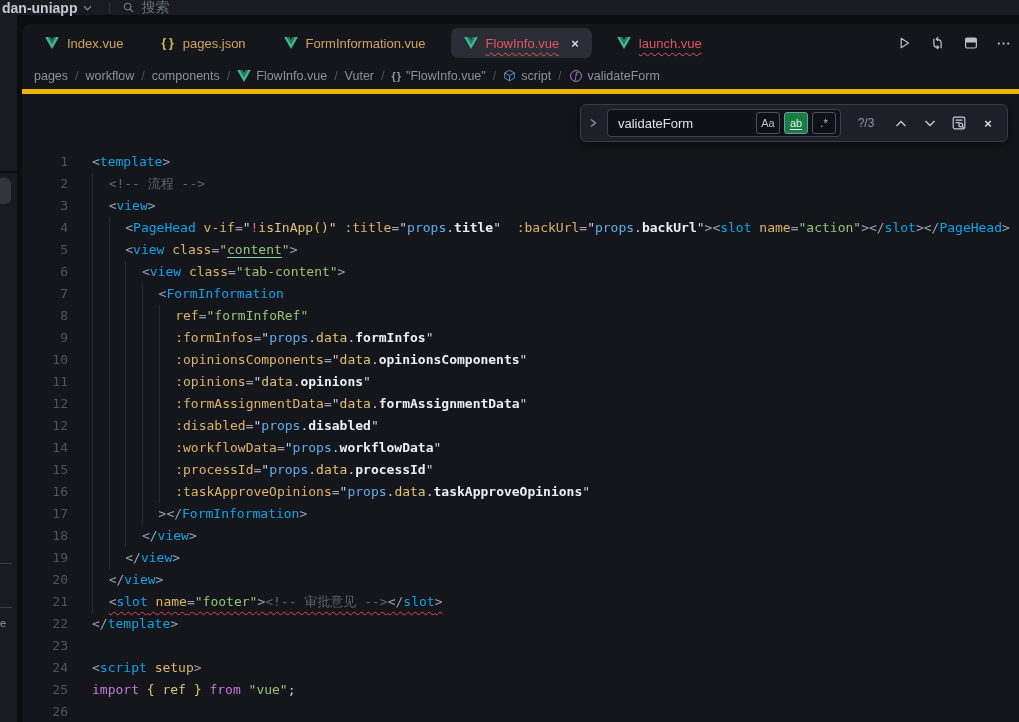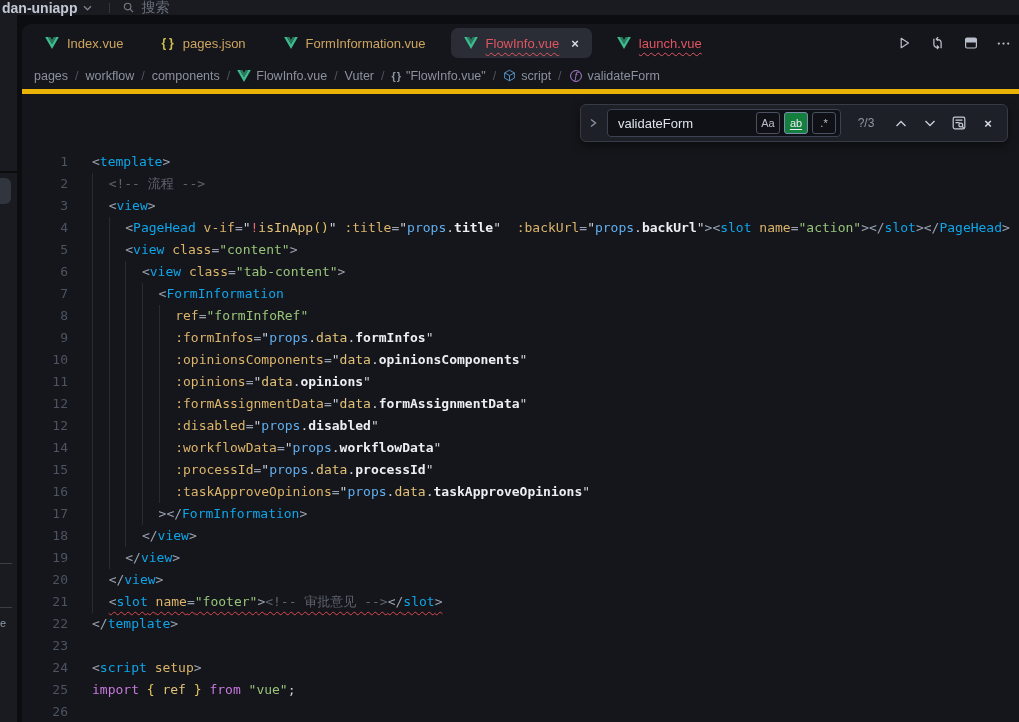--- a/index.html
+++ b/index.html
@@ -48,21 +48,21 @@
   .cl{display:flex;height:22px;line-height:22px}
   .ln{width:46px;flex:none;text-align:right;color:#4c5462;user-select:none}
   .lc{margin-left:24px;white-space:pre}
   .ig{display:inline-block;width:2ch;height:22px;vertical-align:top;border-left:1px solid #272b33}
   .err-line{text-decoration:underline wavy #d8494f;text-decoration-thickness:1px;text-underline-offset:5px}
   .dim{opacity:.72}
   .tk-g{color:#99a1b0}
   .tk-t{color:#0ea5e9}
   .tk-a{color:#dcb46a}
   .tk-s{color:#98c379}
-  .tk-su{color:#98c379;text-decoration-color:#8fd3a0;text-underline-offset:3px}
+  .tk-su{color:#98c379;text-decoration:underline;text-decoration-color:#8fd3a0;text-underline-offset:3px}
   .tk-q{color:#ccd2dc}
   .tk-d{color:#c8cedb}
   .tk-b{color:#61afef}
   .tk-y{color:#e2c178}
   .tk-p{color:#eceef4;font-weight:700}
   .tk-c{color:#5d636e}
   .tk-r{color:#df6a73}
   .tk-o{color:#e8c45c}
   .tk-k{color:#c678dd}
   .tk-w{color:#c8ced9}

